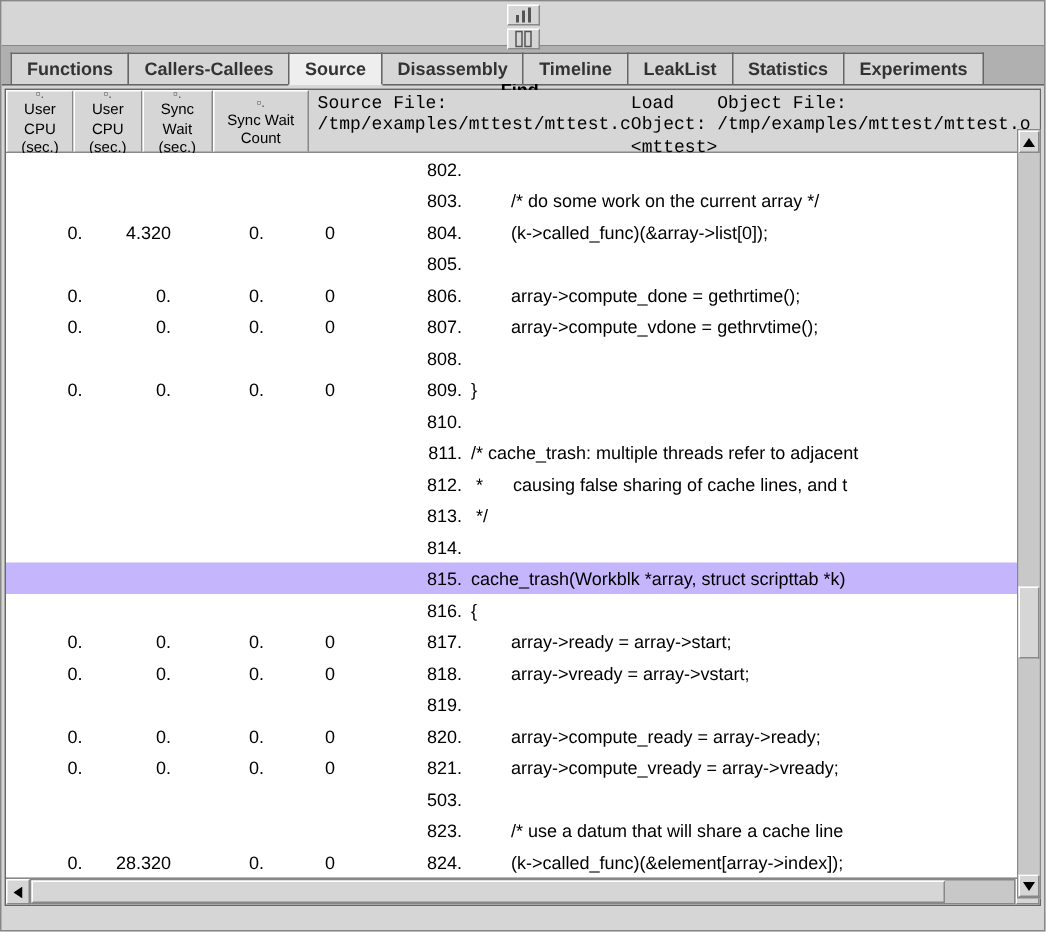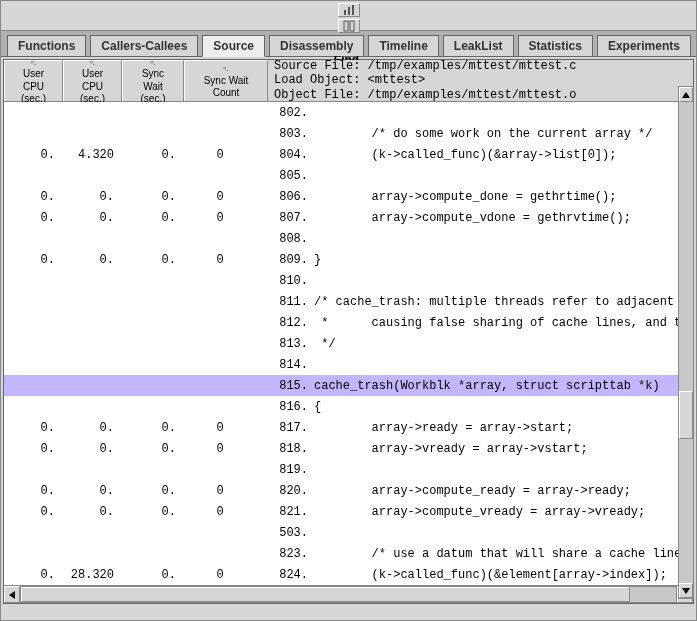--- a/index.html
+++ b/index.html
@@ -55,21 +55,20 @@
     margin-left:-1px;
     cursor:pointer;
   }
   .tabbar {
     display: flex;
     background: #b0b0b0;
     border-bottom: 1px solid #666;
     padding: 4px 6px 0 6px;
     gap: 0;
     height: 26px;
-    justify-content: space-between;
   }
   .tab {
     padding: 3px 10px;
     border: 1px solid #666;
     border-bottom: none;
     background: #d6d6d6;
     font-size: 12px;
     font-weight: bold;
     color: #333;
     cursor: pointer;
@@ -107,27 +106,27 @@
     line-height:1.15;
     gap:1px;
   }
   .col-header .micon { font-size:9px; color:#555; }
   .info-header {
     flex: 1;
     font-family: "Courier New", monospace;
     font-size: 12px;
     padding: 2px 6px;
     text-align: left;
-    display:flex;flex-direction:column;justify-content:center;
+    display:flex;flex-direction:row;justify-content:center;
     line-height:1.2;
   }
   .source-body {
     flex: 1;
     overflow: hidden;
-    font-family: Liberation Mono, monospace;
+    font-family: Liberation Sans, sans-serif;
     font-size: 12px;
     background: #fff;
   }
   .src-row {
     display: flex;
     height: 21px;
     align-items: center;
     white-space: pre;
   }
   .src-row.hl { background: #c4b5fd; }

